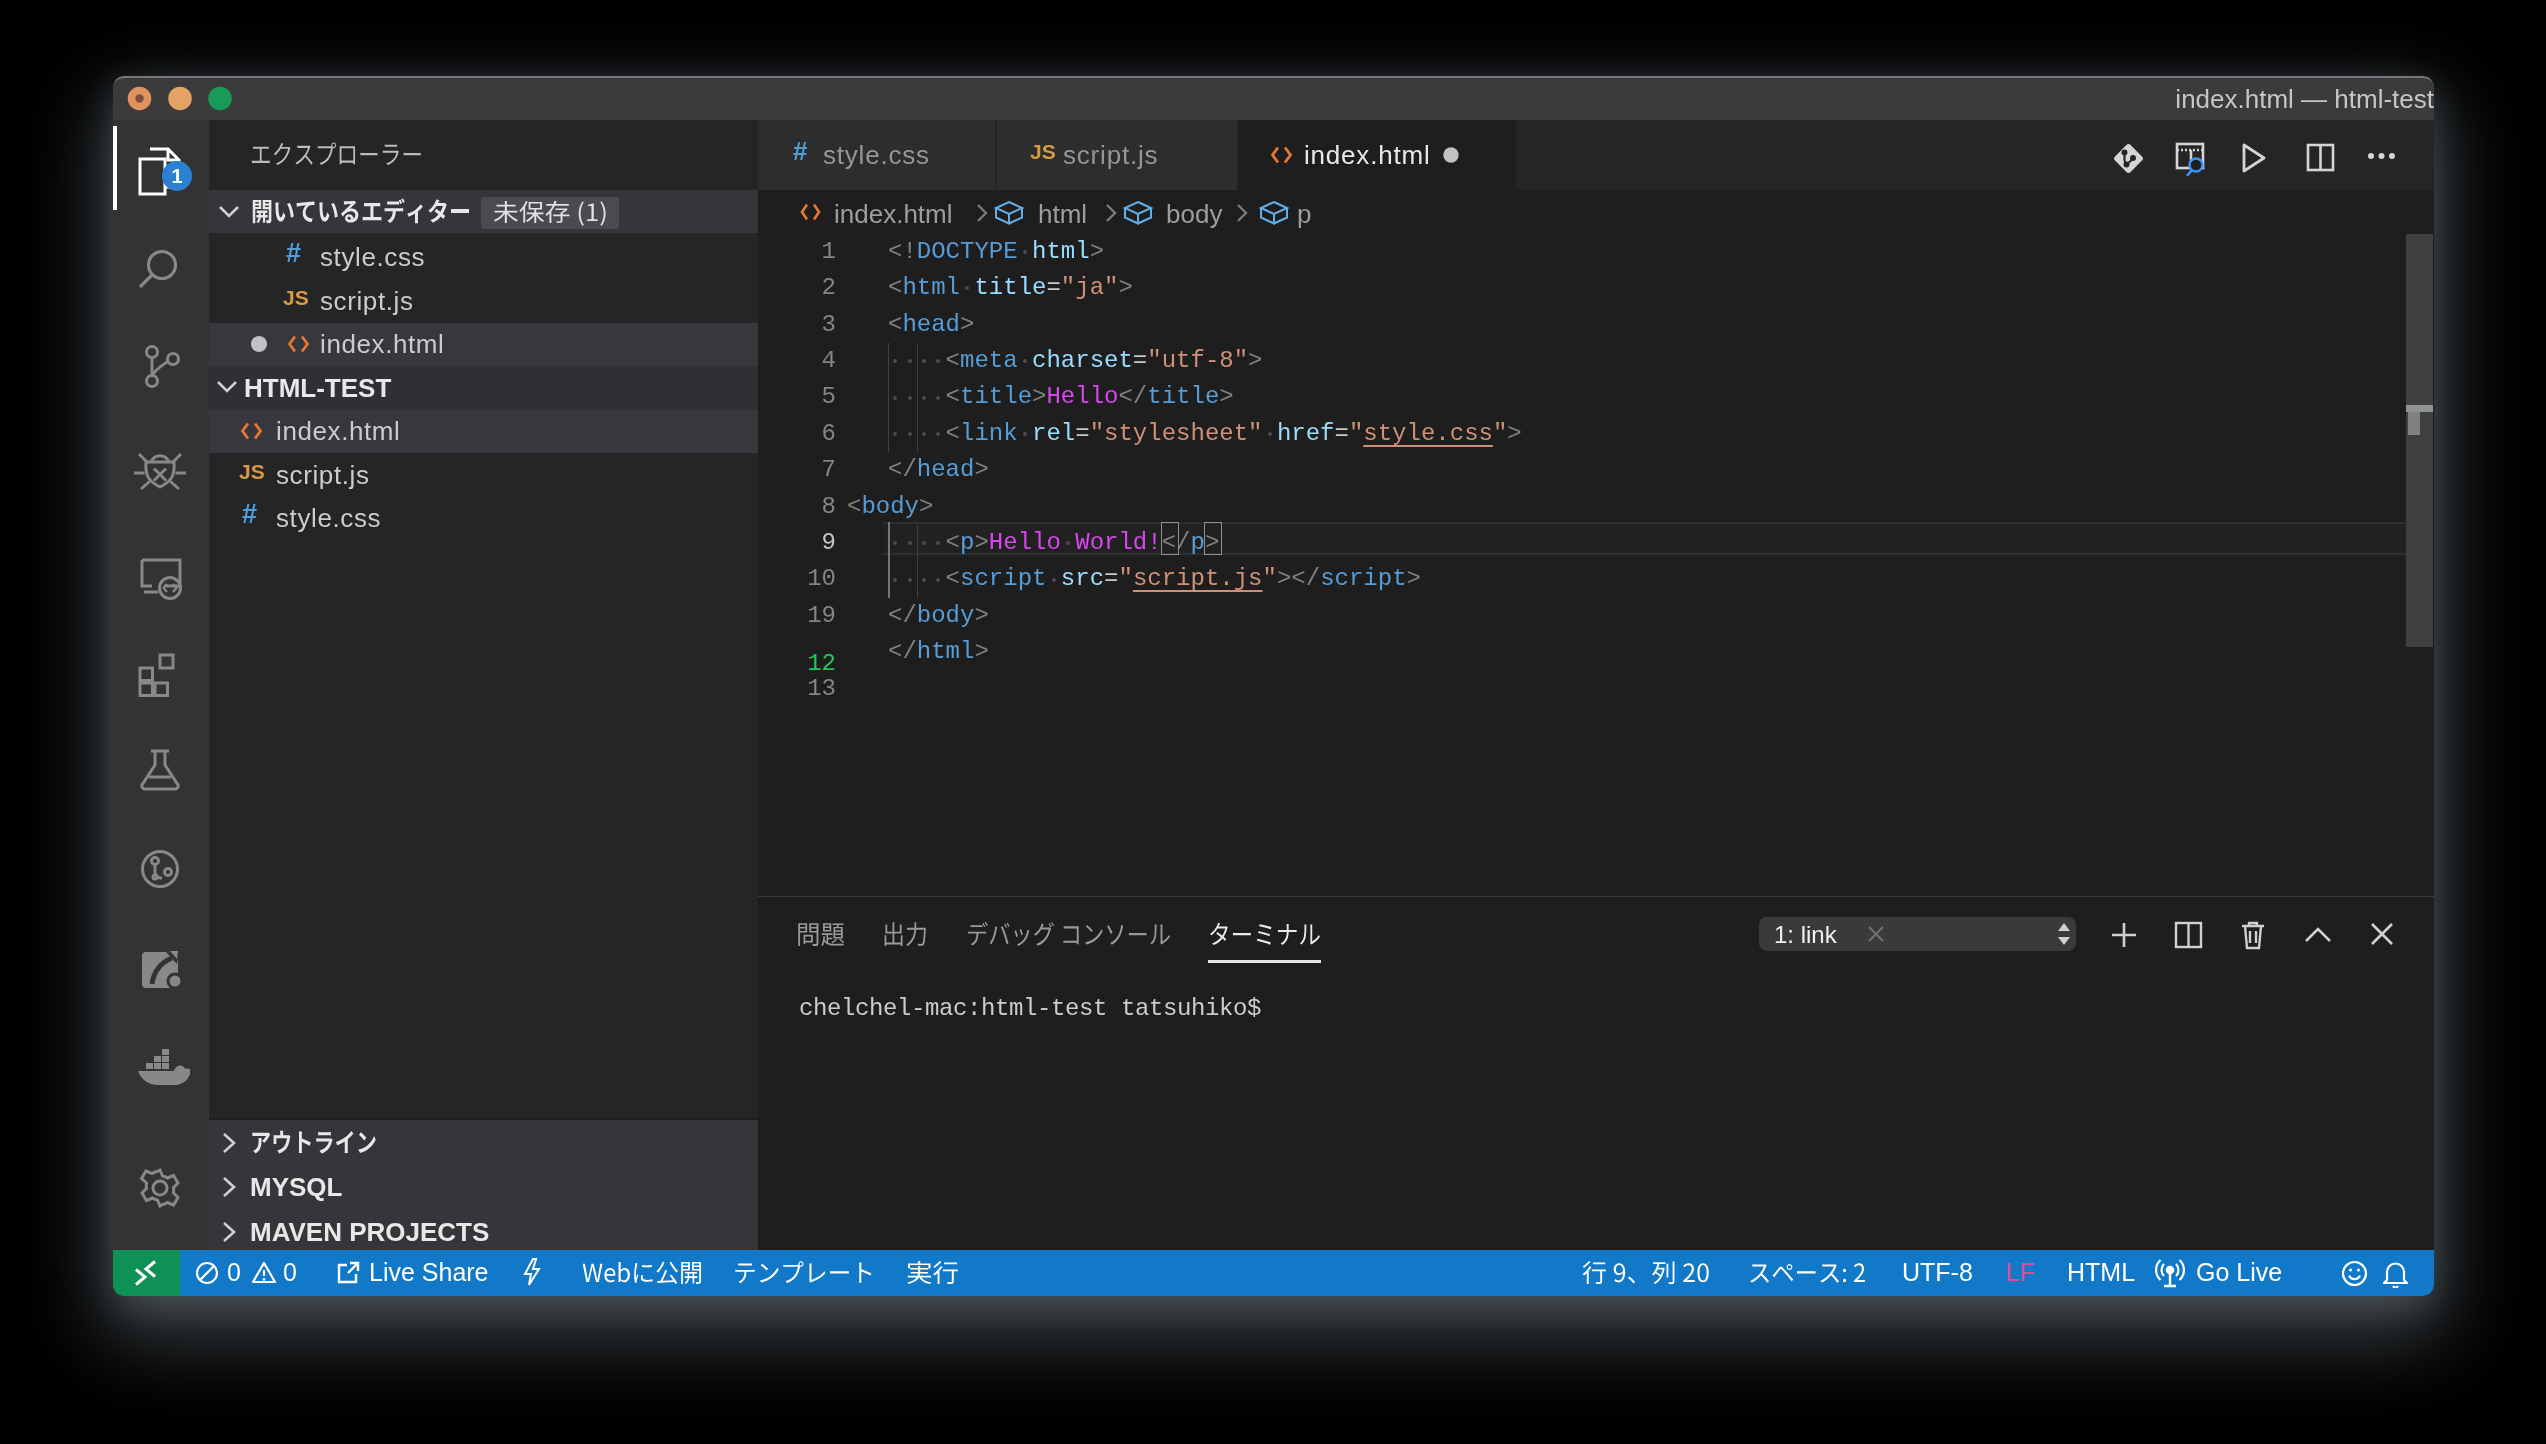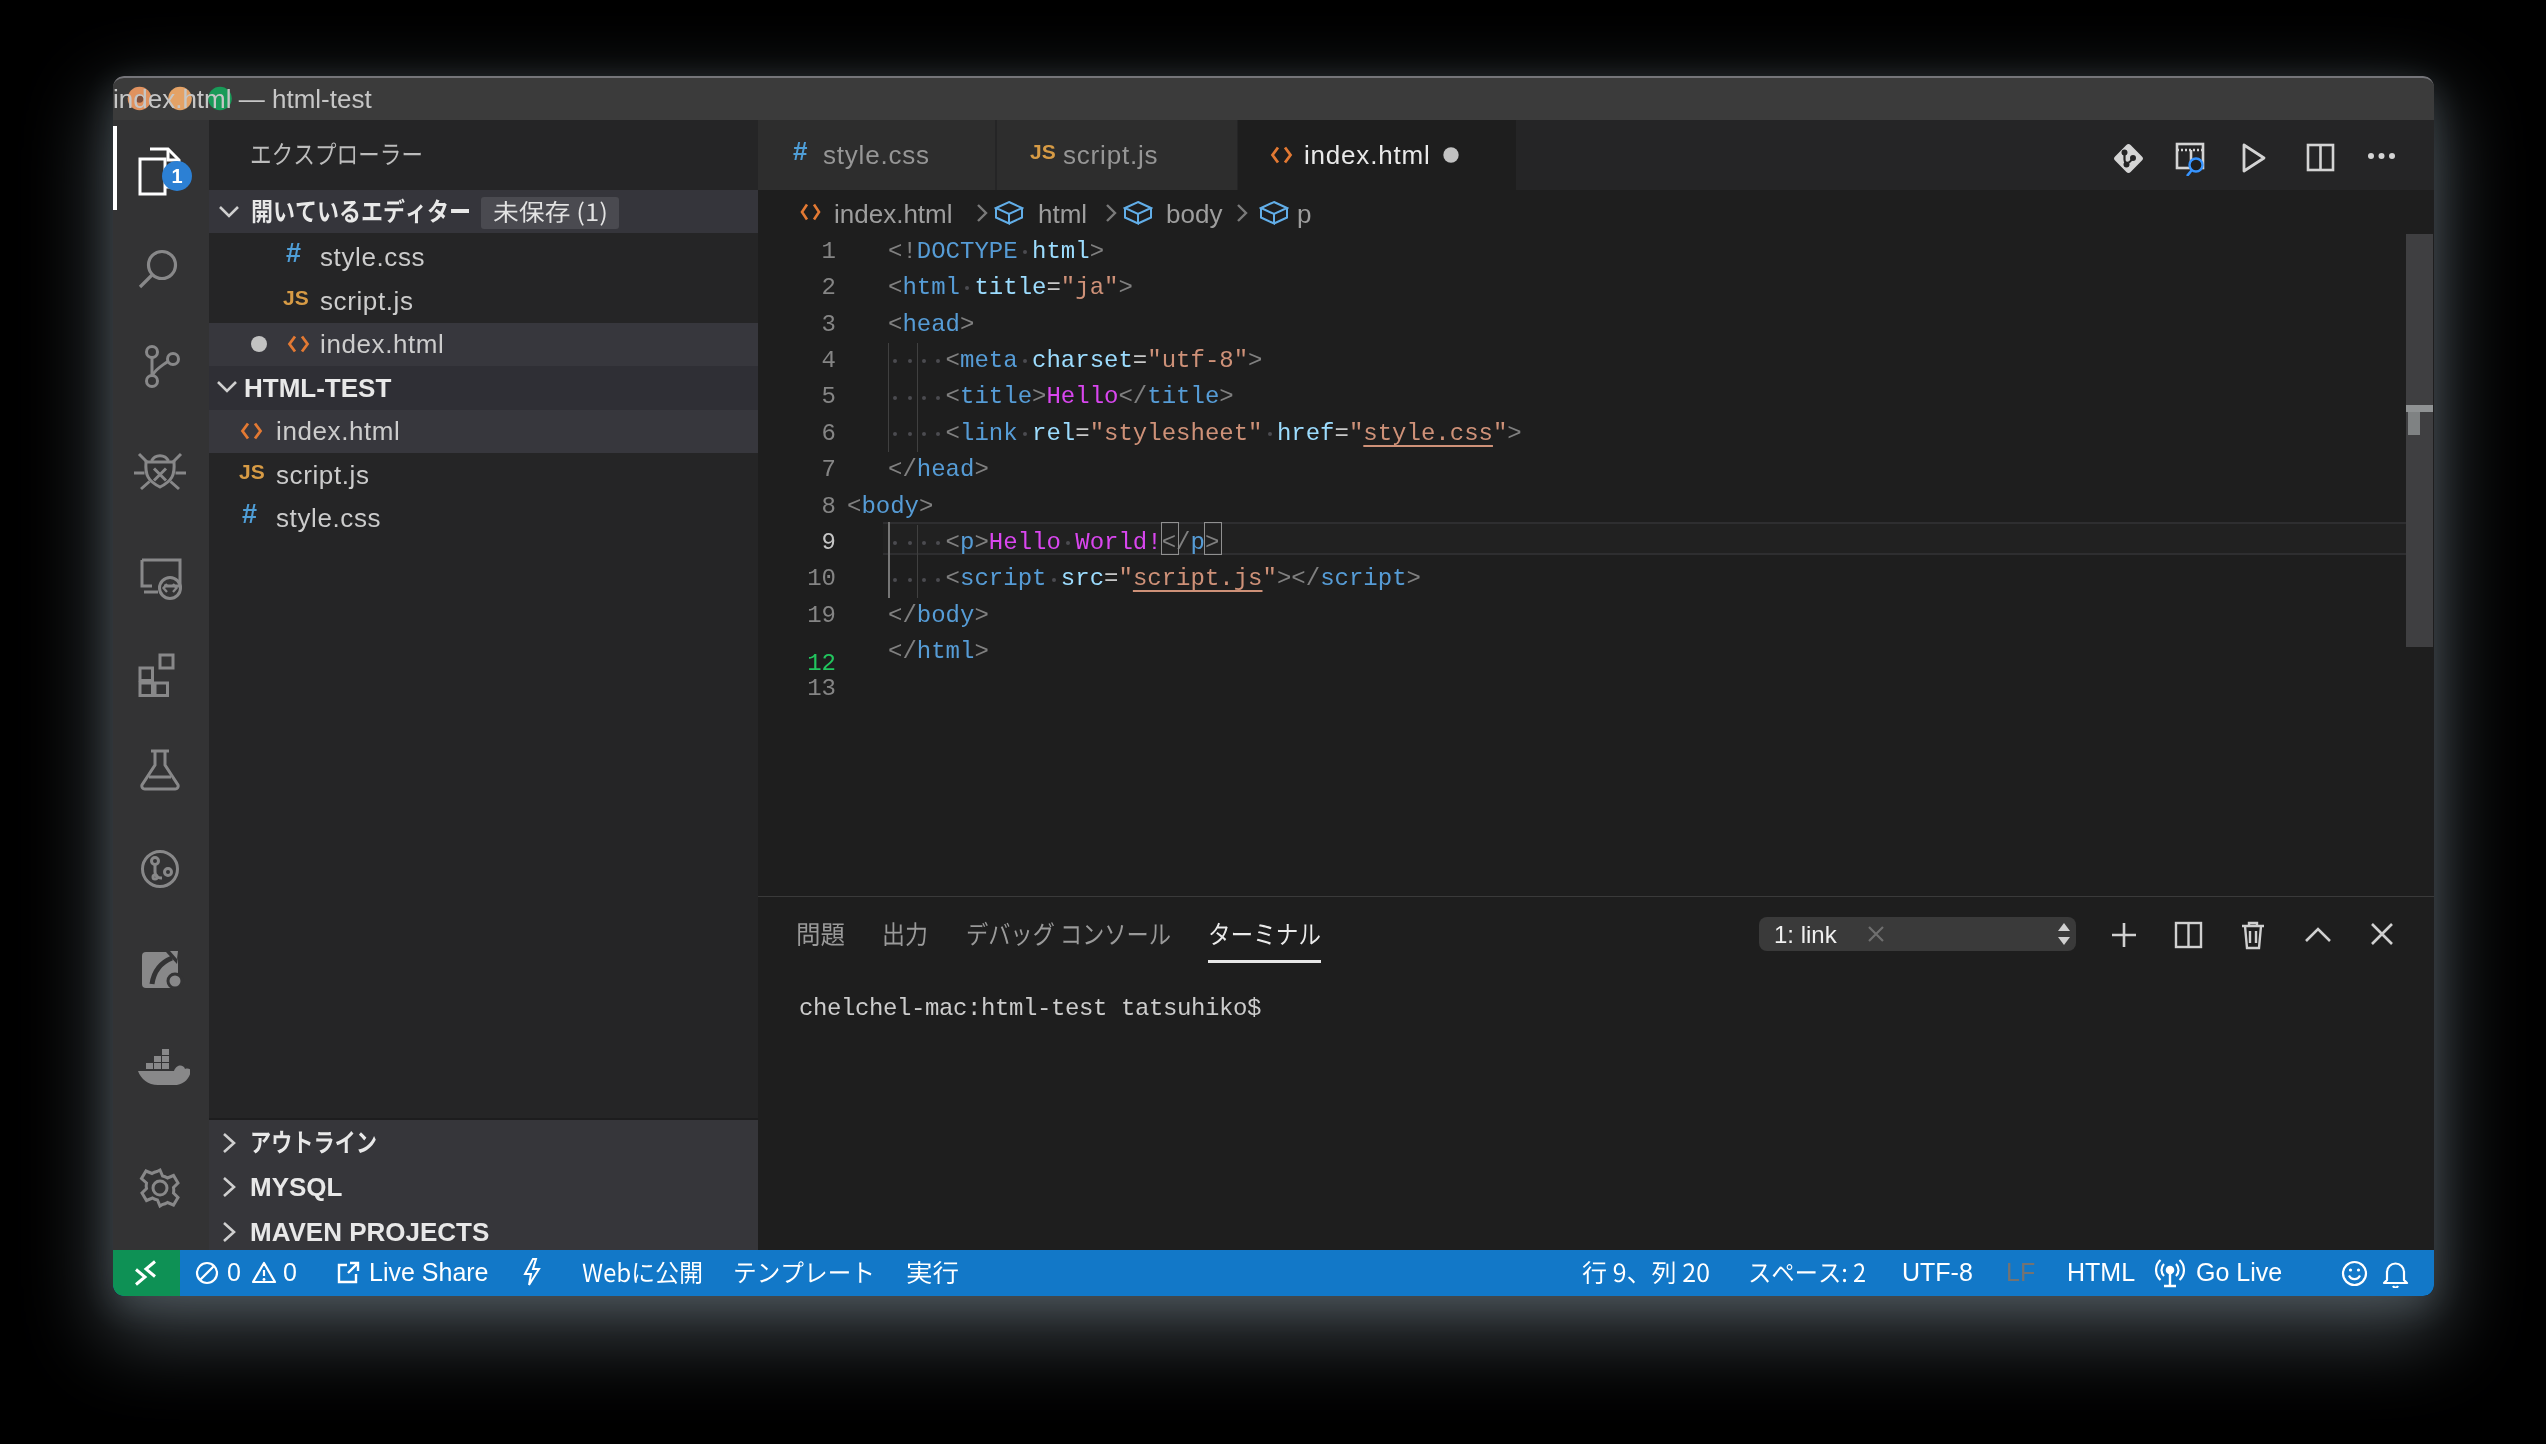--- a/index.html
+++ b/index.html
@@ -12,21 +12,21 @@
 </style></head><body>
 <div class="win">
 
 <div class="abs" style="left:0;top:0;width:2321px;height:44px;background:#3b3b3b;border-top:2px solid #75757a;border-radius:11px 11px 0 0"></div>
 <svg class="abs" style="left:12px;top:9px" width="110" height="27">
       <circle cx="14.5" cy="13.5" r="11.8" fill="#e0925f"></circle>
       <circle cx="14.5" cy="13.5" r="4.2" fill="#7f4e3a"></circle>
       <circle cx="55" cy="13.5" r="11.8" fill="#e4a266"></circle>
       <circle cx="95" cy="13.5" r="11.8" fill="#199a58"></circle>
     </svg>
-<div class="abs" style="left:0;top:8px;width:2321px;text-align:left;font-size:26px;color:#c6c6c6">index.html — html-test</div>
+<div class="abs" style="left:0;top:8px;width:2321px;text-align:right;font-size:26px;color:#c6c6c6">index.html — html-test</div>
 <div class="abs" style="left:0;top:44px;width:96px;height:1130px;background:#333334"></div>
 <div class="abs" style="left:0;top:50px;width:4px;height:84px;background:#fff"></div>
 <svg class="abs" style="left:17px;top:66px" width="60" height="60" viewBox="0 0 60 60">
       <g fill="none" stroke="#ffffff" stroke-width="3">
         <path d="M20 7 h18 l11 11 v27 h-13"></path>
         <path d="M38 7 v11 h11"></path>
         <rect x="10" y="17" width="25" height="35" fill="#333334"></rect>
       </g>
     </svg>
 <svg class="abs" style="left:48px;top:84px" width="33" height="33">
@@ -422,21 +422,21 @@
 <svg style="position:absolute;left:793px;top:1181px;overflow:visible" width="57" height="50" viewBox="0 -25 57 50">
       <path fill="#ffffff" transform="scale(1.0600 1)" d="M11.5 -16.1V-14.0H4.0V-12.4H11.5V-10.1H4.5V-8.6H11.4C11.4 -7.8 11.2 -7.0 11.0 -6.2H1.6V-4.5H10.1C8.8 -2.7 6.2 -0.9 1.3 0.5C1.7 0.9 2.2 1.6 2.5 2.0C8.2 0.3 11.0 -2.1 12.3 -4.5H12.5C14.4 -0.9 17.8 1.2 22.7 2.1C23.0 1.6 23.5 0.8 23.9 0.4C19.5 -0.2 16.2 -1.8 14.5 -4.5H23.6V-6.2H13.0C13.2 -7.0 13.3 -7.8 13.3 -8.6H20.8V-10.1H13.4V-12.4H21.1V-13.7H23.1V-18.5H13.4V-21.0H11.5V-18.5H1.9V-13.7H3.8V-16.9H21.1V-14.0H13.4V-16.1Z M35.9 -19.5V-17.7H48.2V-19.5ZM31.7 -21.0C30.4 -19.2 28.0 -17.0 25.9 -15.6C26.2 -15.2 26.7 -14.5 27.0 -14.1C29.2 -15.7 31.8 -18.1 33.5 -20.3ZM34.8 -12.6V-10.8H43.2V-0.4C43.2 -0.0 43.0 0.1 42.5 0.1C42.1 0.2 40.4 0.2 38.6 0.1C38.9 0.6 39.2 1.4 39.2 1.9C41.7 1.9 43.1 1.9 44.0 1.7C44.8 1.3 45.1 0.8 45.1 -0.4V-10.8H48.9V-12.6ZM32.7 -15.7C30.9 -12.8 28.2 -9.9 25.6 -8.1C26.0 -7.7 26.7 -6.9 26.9 -6.5C27.9 -7.2 28.9 -8.1 29.8 -9.1V2.1H31.6V-11.2C32.7 -12.4 33.6 -13.7 34.5 -15.0Z"></path>
     </svg>
 <svg style="position:absolute;left:1469px;top:1181px;overflow:visible" width="132" height="50" viewBox="0 -25 132 50">
       <path fill="#ffffff" transform="scale(1.0014 1)" d="M10.9 -19.5V-17.7H23.2V-19.5ZM6.7 -21.0C5.4 -19.2 3.0 -17.0 0.9 -15.6C1.2 -15.2 1.7 -14.5 2.0 -14.1C4.2 -15.7 6.8 -18.1 8.5 -20.3ZM9.8 -12.6V-10.8H18.2V-0.4C18.2 -0.0 18.0 0.1 17.6 0.1C17.1 0.2 15.4 0.2 13.6 0.1C13.9 0.6 14.2 1.4 14.2 1.9C16.7 1.9 18.1 1.9 19.0 1.7C19.8 1.3 20.1 0.8 20.1 -0.4V-10.8H23.9V-12.6ZM7.7 -15.7C6.0 -12.8 3.2 -9.9 0.6 -8.1C1.0 -7.7 1.7 -6.9 2.0 -6.5C2.9 -7.2 3.9 -8.1 4.8 -9.1V2.1H6.7V-11.2C7.7 -12.4 8.7 -13.7 9.5 -15.0Z M36.5 0.3C39.9 0.3 43.1 -2.5 43.1 -10.0C43.1 -15.8 40.5 -18.7 37.0 -18.7C34.1 -18.7 31.7 -16.3 31.7 -12.7C31.7 -8.9 33.7 -7.0 36.8 -7.0C38.3 -7.0 39.9 -7.8 41.0 -9.2C40.8 -3.5 38.8 -1.6 36.4 -1.6C35.2 -1.6 34.1 -2.1 33.3 -3.0L32.1 -1.6C33.1 -0.5 34.5 0.3 36.5 0.3ZM41.0 -11.1C39.7 -9.3 38.4 -8.7 37.1 -8.7C35.0 -8.7 33.9 -10.2 33.9 -12.7C33.9 -15.2 35.2 -16.9 37.0 -16.9C39.3 -16.9 40.7 -14.9 41.0 -11.1Z M51.3 1.4 53.0 -0.1C51.5 -1.9 49.2 -4.2 47.4 -5.6L45.8 -4.2C47.6 -2.7 49.7 -0.6 51.3 1.4Z M84.4 -18.2V-4.5H86.2V-18.2ZM90.5 -20.5V-0.5C90.5 0.0 90.3 0.2 89.8 0.2C89.3 0.2 87.8 0.2 86.1 0.2C86.4 0.7 86.7 1.5 86.8 2.0C89.0 2.0 90.4 2.0 91.2 1.7C92.0 1.4 92.3 0.8 92.3 -0.5V-20.5ZM80.5 -12.5C80.1 -10.5 79.5 -8.7 78.8 -7.1C77.6 -8.0 75.8 -9.2 74.2 -10.1C74.6 -10.9 75.0 -11.7 75.4 -12.5ZM71.0 -19.7V-17.9H75.3C74.4 -14.3 72.7 -10.2 70.0 -7.6C70.4 -7.3 71.0 -6.8 71.3 -6.4C72.0 -7.1 72.7 -7.9 73.3 -8.7C74.9 -7.7 76.7 -6.5 77.9 -5.5C76.2 -2.7 74.1 -0.7 71.6 0.7C72.0 1.0 72.7 1.7 73.0 2.1C77.6 -0.6 81.2 -5.8 82.6 -13.9L81.4 -14.3L81.1 -14.2H76.1C76.5 -15.5 76.9 -16.7 77.2 -17.9H83.4V-19.7Z M101.2 0.0H112.7V-2.0H107.6C106.7 -2.0 105.6 -1.9 104.6 -1.8C108.9 -5.9 111.8 -9.6 111.8 -13.3C111.8 -16.5 109.7 -18.7 106.5 -18.7C104.1 -18.7 102.5 -17.6 101.1 -16.0L102.4 -14.7C103.4 -15.9 104.7 -16.8 106.2 -16.8C108.5 -16.8 109.6 -15.3 109.6 -13.2C109.6 -10.0 106.9 -6.4 101.2 -1.4Z M120.9 0.3C124.4 0.3 126.6 -2.8 126.6 -9.2C126.6 -15.6 124.4 -18.7 120.9 -18.7C117.4 -18.7 115.2 -15.6 115.2 -9.2C115.2 -2.8 117.4 0.3 120.9 0.3ZM120.9 -1.5C118.8 -1.5 117.4 -3.9 117.4 -9.2C117.4 -14.6 118.8 -16.9 120.9 -16.9C123.0 -16.9 124.4 -14.6 124.4 -9.2C124.4 -3.9 123.0 -1.5 120.9 -1.5Z"></path>
     </svg>
 <svg style="position:absolute;left:1635px;top:1181px;overflow:visible" width="122" height="50" viewBox="0 -25 122 50">
       <path fill="#ffffff" transform="scale(0.9334 1)" d="M20.0 -16.7 18.7 -17.7C18.3 -17.6 17.7 -17.5 16.9 -17.5C15.9 -17.5 8.2 -17.5 7.2 -17.5C6.5 -17.5 5.0 -17.6 4.7 -17.7V-15.4C5.0 -15.4 6.3 -15.5 7.2 -15.5C8.1 -15.5 16.1 -15.5 16.9 -15.5C16.3 -13.4 14.5 -10.5 12.8 -8.6C10.2 -5.7 6.5 -2.7 2.5 -1.1L4.1 0.6C7.8 -1.1 11.2 -3.9 13.9 -6.8C16.4 -4.5 19.1 -1.6 20.7 0.7L22.5 -0.8C20.9 -2.8 17.8 -6.1 15.2 -8.3C16.9 -10.6 18.5 -13.5 19.4 -15.6C19.5 -16.0 19.9 -16.5 20.0 -16.7Z M42.6 -15.0C42.6 -16.0 43.4 -16.8 44.5 -16.8C45.5 -16.8 46.3 -16.0 46.3 -15.0C46.3 -14.0 45.5 -13.2 44.5 -13.2C43.4 -13.2 42.6 -14.0 42.6 -15.0ZM41.4 -15.0C41.4 -13.3 42.8 -12.0 44.5 -12.0C46.1 -12.0 47.5 -13.3 47.5 -15.0C47.5 -16.7 46.1 -18.1 44.5 -18.1C42.8 -18.1 41.4 -16.7 41.4 -15.0ZM26.3 -6.6 28.2 -4.7C28.6 -5.2 29.1 -6.0 29.6 -6.6C30.8 -8.0 32.9 -10.7 34.0 -12.2C34.9 -13.2 35.4 -13.3 36.4 -12.4C37.4 -11.4 39.7 -8.9 41.2 -7.2C42.8 -5.4 45.0 -2.9 46.8 -0.7L48.5 -2.5C46.5 -4.6 44.0 -7.3 42.4 -9.1C40.9 -10.7 38.8 -12.9 37.2 -14.3C35.5 -15.9 34.4 -15.7 33.0 -14.1C31.4 -12.2 29.3 -9.5 28.1 -8.2C27.4 -7.6 27.0 -7.1 26.3 -6.6Z M52.5 -10.8V-8.4C53.3 -8.5 54.6 -8.5 56.0 -8.5C57.9 -8.5 67.9 -8.5 69.8 -8.5C70.9 -8.5 71.9 -8.4 72.4 -8.4V-10.8C71.9 -10.8 71.0 -10.7 69.7 -10.7C67.9 -10.7 57.9 -10.7 56.0 -10.7C54.6 -10.7 53.3 -10.8 52.5 -10.8Z M95.0 -16.7 93.7 -17.7C93.3 -17.6 92.7 -17.5 91.8 -17.5C90.9 -17.5 83.2 -17.5 82.2 -17.5C81.5 -17.5 80.0 -17.6 79.7 -17.7V-15.4C80.0 -15.4 81.3 -15.5 82.2 -15.5C83.1 -15.5 91.0 -15.5 92.0 -15.5C91.3 -13.4 89.5 -10.5 87.8 -8.6C85.2 -5.7 81.5 -2.7 77.5 -1.1L79.1 0.6C82.8 -1.1 86.2 -3.9 88.8 -6.8C91.4 -4.5 94.0 -1.6 95.7 0.7L97.5 -0.8C95.8 -2.8 92.8 -6.1 90.2 -8.3C92.0 -10.6 93.5 -13.5 94.4 -15.6C94.5 -16.0 94.8 -16.5 95.0 -16.7Z M103.5 -9.8C104.4 -9.8 105.1 -10.5 105.1 -11.5C105.1 -12.5 104.4 -13.2 103.5 -13.2C102.5 -13.2 101.8 -12.5 101.8 -11.5C101.8 -10.5 102.5 -9.8 103.5 -9.8ZM103.5 0.3C104.4 0.3 105.1 -0.4 105.1 -1.4C105.1 -2.5 104.4 -3.2 103.5 -3.2C102.5 -3.2 101.8 -2.5 101.8 -1.4C101.8 -0.4 102.5 0.3 103.5 0.3Z M113.6 0.0H125.2V-2.0H120.1C119.2 -2.0 118.0 -1.9 117.1 -1.8C121.4 -5.9 124.3 -9.6 124.3 -13.3C124.3 -16.5 122.2 -18.7 119.0 -18.7C116.6 -18.7 115.0 -17.6 113.5 -16.0L114.9 -14.7C115.9 -15.9 117.2 -16.8 118.7 -16.8C121.0 -16.8 122.0 -15.3 122.0 -13.2C122.0 -10.0 119.4 -6.4 113.6 -1.4Z"></path>
     </svg>
 <div class="abs" style="left:1789px;top:1182px;font-size:25px;color:#fff">UTF-8</div>
-<div class="abs" style="left:1893px;top:1182px;font-size:25px;color:#737373">LF</div>
+<div class="abs" style="left:1893px;top:1182px;font-size:25px;color:#ec4899">LF</div>
 <div class="abs" style="left:1954px;top:1182px;font-size:25px;color:#fff">HTML</div>
 <svg class="abs" style="left:2042px;top:1181px" width="30" height="32" viewBox="0 0 30 32">
       <g fill="none" stroke="#fff" stroke-width="2.2">
         <circle cx="15" cy="13" r="3.2" fill="#fff"></circle>
         <path d="M9 19 a8.5 8.5 0 0 1 0-12 M21 7 a8.5 8.5 0 0 1 0 12"></path>
         <path d="M5.5 23 a13.5 13.5 0 0 1 0-20 M24.5 3 a13.5 13.5 0 0 1 0 20"></path>
         <path d="M15 16.5 V29 M9 29 h12" stroke-width="2.4"></path>
       </g>
     </svg>
 <div class="abs" style="left:2083px;top:1182px;font-size:25px;color:#fff">Go Live</div>

